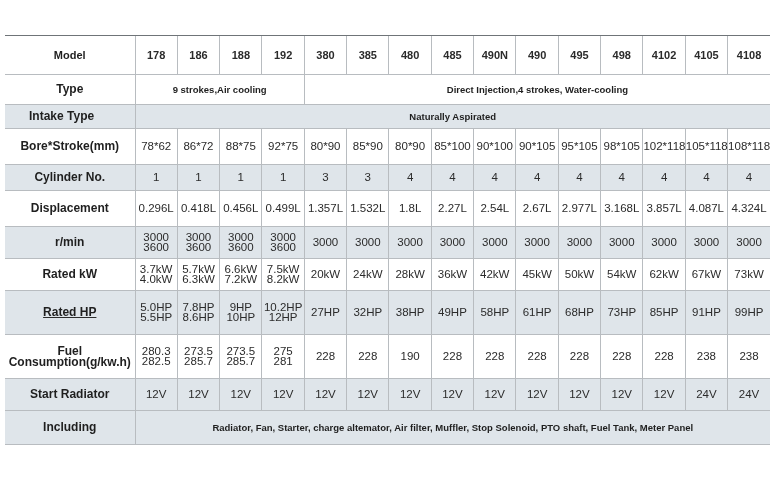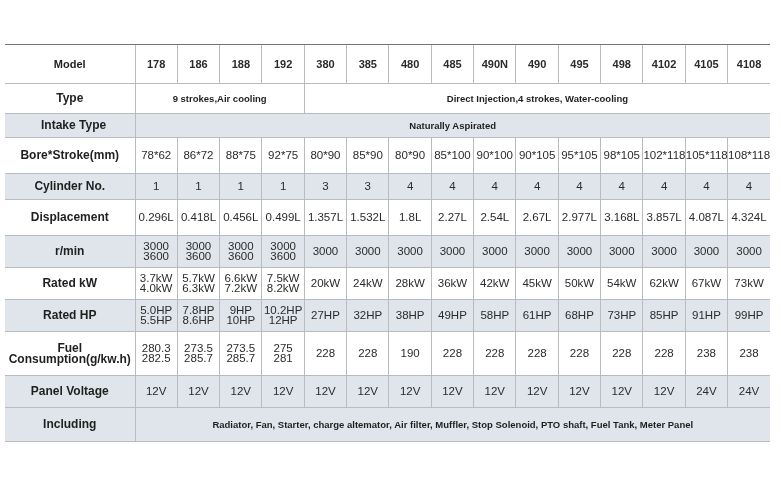--- a/index.html
+++ b/index.html
@@ -1,26 +1,26 @@
 <!DOCTYPE html>
 <html><head>
 <meta charset="utf-8">
 <style>
   html, body { margin: 0; padding: 0; background: #ffffff; }
   body { width: 781px; height: 500px; position: relative; overflow: hidden;
          font-family: "Liberation Sans", "DejaVu Sans", sans-serif; color: #2b2b2b; }
-  table.spec { position: absolute; left: 5px; top: 44px; width: 765px;
+  table.spec { position: absolute; left: 5px; top: 35px; width: 765px;
                border-collapse: collapse; table-layout: fixed; }
   table.spec td { text-align: center; vertical-align: middle; padding: 0;
                   font-size: 11.5px; line-height: 11px; border-left: 1px solid #b8bcc0;
                   border-bottom: 1px solid #b8bcc0; }
   table.spec tr:first-child td { border-top: 1.5px solid #6f7478; }
   table.spec td.lbl { font-weight: bold; font-size: 12px; border-left: none;
                       color: #1f1f1f; }
-  table.spec td.lbl.left { text-align: left; padding-left: 36px; }
+  table.spec td.lbl.left { text-align: left; padding-left: 24px; }
   table.spec tr.shade td { background: #dfe5ea; }
   table.spec tr.hdr td { font-weight: bold; font-size: 11px; }
   table.spec td.span { font-weight: bold; font-size: 9.5px; color: #1f1f1f; }
   col.c0 { width: 130px; }
   .two { display: inline-block; line-height: 10.5px; }
 </style>
 </head>
 <body>
 
 <table class="spec">
@@ -153,21 +153,21 @@
         <td><span class="two"><span>28kW</span></span></td>
         <td><span class="two"><span>36kW</span></span></td>
         <td><span class="two"><span>42kW</span></span></td>
         <td><span class="two"><span>45kW</span></span></td>
         <td><span class="two"><span>50kW</span></span></td>
         <td><span class="two"><span>54kW</span></span></td>
         <td><span class="two"><span>62kW</span></span></td>
         <td><span class="two"><span>67kW</span></span></td>
         <td><span class="two"><span>73kW</span></span></td>
       </tr>
-      <tr class="shade" style="height: 32px;">
+      <tr class="shade" style="height: 44px; text-decoration: underline;">
         <td class="lbl">Rated HP</td>
         <td><span class="two"><span>5.0HP</span><br><span>5.5HP</span></span></td>
         <td><span class="two"><span>7.8HP</span><br><span>8.6HP</span></span></td>
         <td><span class="two"><span>9HP</span><br><span>10HP</span></span></td>
         <td><span class="two"><span>10.2HP</span><br><span>12HP</span></span></td>
         <td><span class="two"><span>27HP</span></span></td>
         <td><span class="two"><span>32HP</span></span></td>
         <td><span class="two"><span>38HP</span></span></td>
         <td><span class="two"><span>49HP</span></span></td>
         <td><span class="two"><span>58HP</span></span></td>
@@ -190,21 +190,21 @@
         <td><span class="two"><span>228</span></span></td>
         <td><span class="two"><span>228</span></span></td>
         <td><span class="two"><span>228</span></span></td>
         <td><span class="two"><span>228</span></span></td>
         <td><span class="two"><span>228</span></span></td>
         <td><span class="two"><span>228</span></span></td>
         <td><span class="two"><span>238</span></span></td>
         <td><span class="two"><span>238</span></span></td>
       </tr>
       <tr class="shade" style="height: 32px;">
-        <td class="lbl">Panel Voltage</td>
+        <td class="lbl">Start Radiator</td>
         <td>12V</td>
         <td>12V</td>
         <td>12V</td>
         <td>12V</td>
         <td>12V</td>
         <td>12V</td>
         <td>12V</td>
         <td>12V</td>
         <td>12V</td>
         <td>12V</td>

